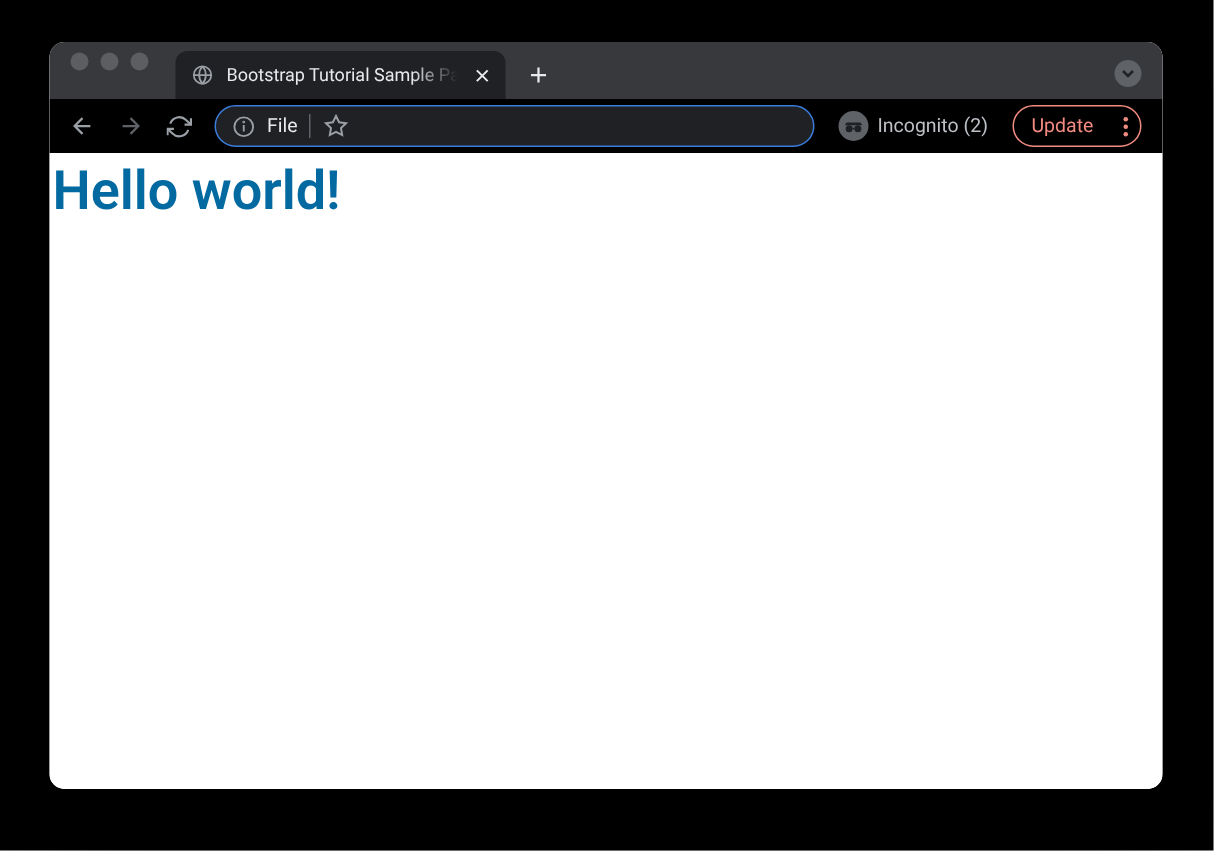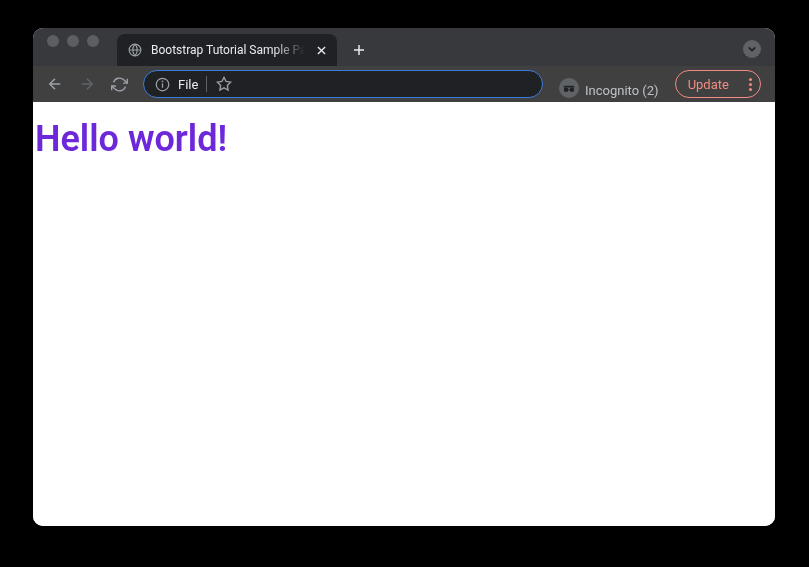--- a/index.html
+++ b/index.html
@@ -111,21 +111,21 @@
       height: 18px;
       border-radius: 50%;
       background: #5f6368;
       display: flex;
       align-items: center;
       justify-content: center;
       color: #e8eaed;
     }
     .toolbar {
       height: 36px;
-      background: #404040;
+      background: #000000;
       display: flex;
       align-items: center;
       padding: 0 8px;
       gap: 4px;
     }
     .nav-btn {
       width: 28px;
       height: 28px;
       display: flex;
       align-items: center;
@@ -181,21 +181,21 @@
       width: 18px;
       height: 18px;
       display: flex;
       align-items: center;
       justify-content: center;
       color: #9aa0a6;
       flex-shrink: 0;
     }
     .incognito-badge {
       display: flex;
-      align-items: flex-end;
+      align-items: center;
       gap: 6px;
       color: #bdc1c6;
       font-size: 13px;
       padding: 0 6px;
       height: 28px;
     }
     .incognito-icon {
       width: 20px;
       height: 20px;
       border-radius: 50%;
@@ -230,23 +230,22 @@
       background: #f28b82;
     }
     .content {
       background: #fff;
       height: calc(100% - 74px);
       padding: 4px 2px;
     }
     .heading {
       font-size: 36px;
       font-weight: 600;
-      color: #6d28d9;
+      color: #0369a1;
       font-family: -apple-system, BlinkMacSystemFont, "Segoe UI", Roboto, sans-serif;
-      margin-top: 12px;
     }
   </style>
 </head>
 <body>
 
 <div class="window">
   <div class="titlebar">
     <div class="traffic-lights">
       <div class="traffic-light"></div>
       <div class="traffic-light"></div>

